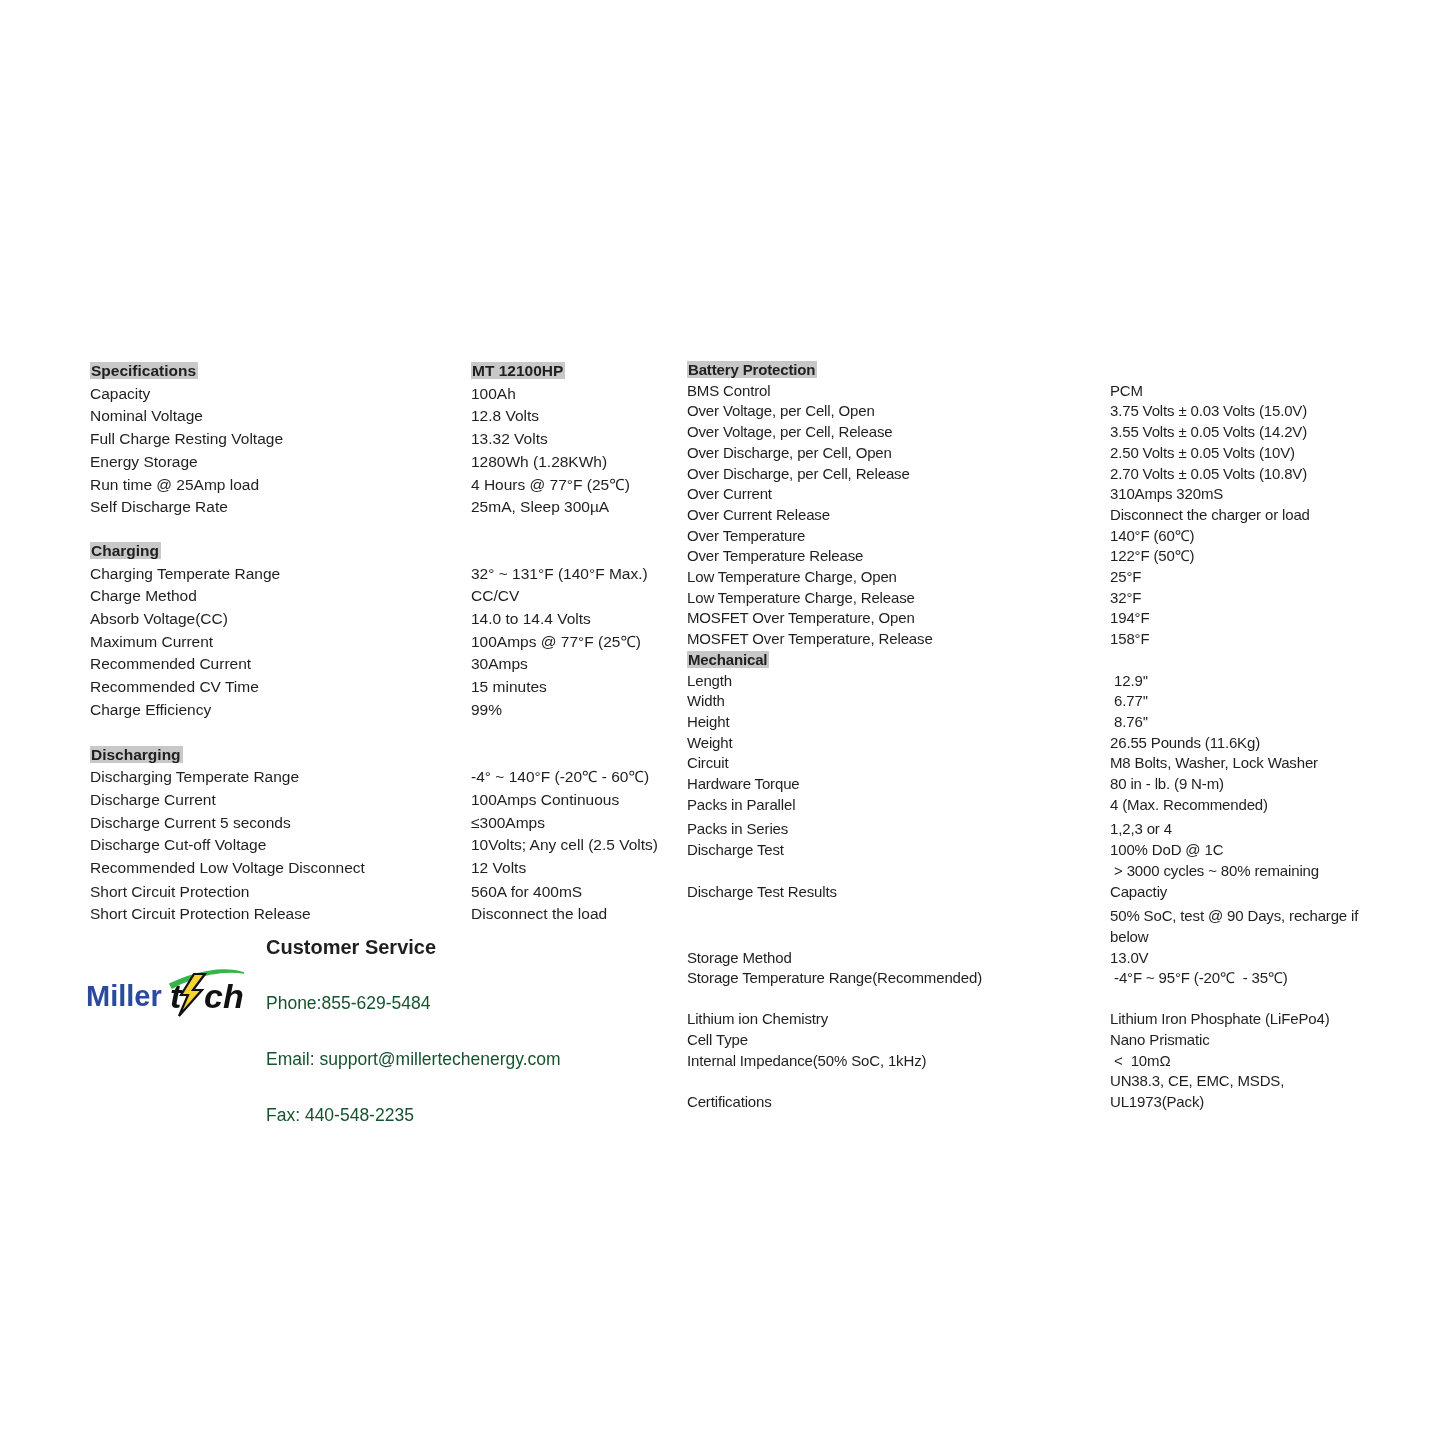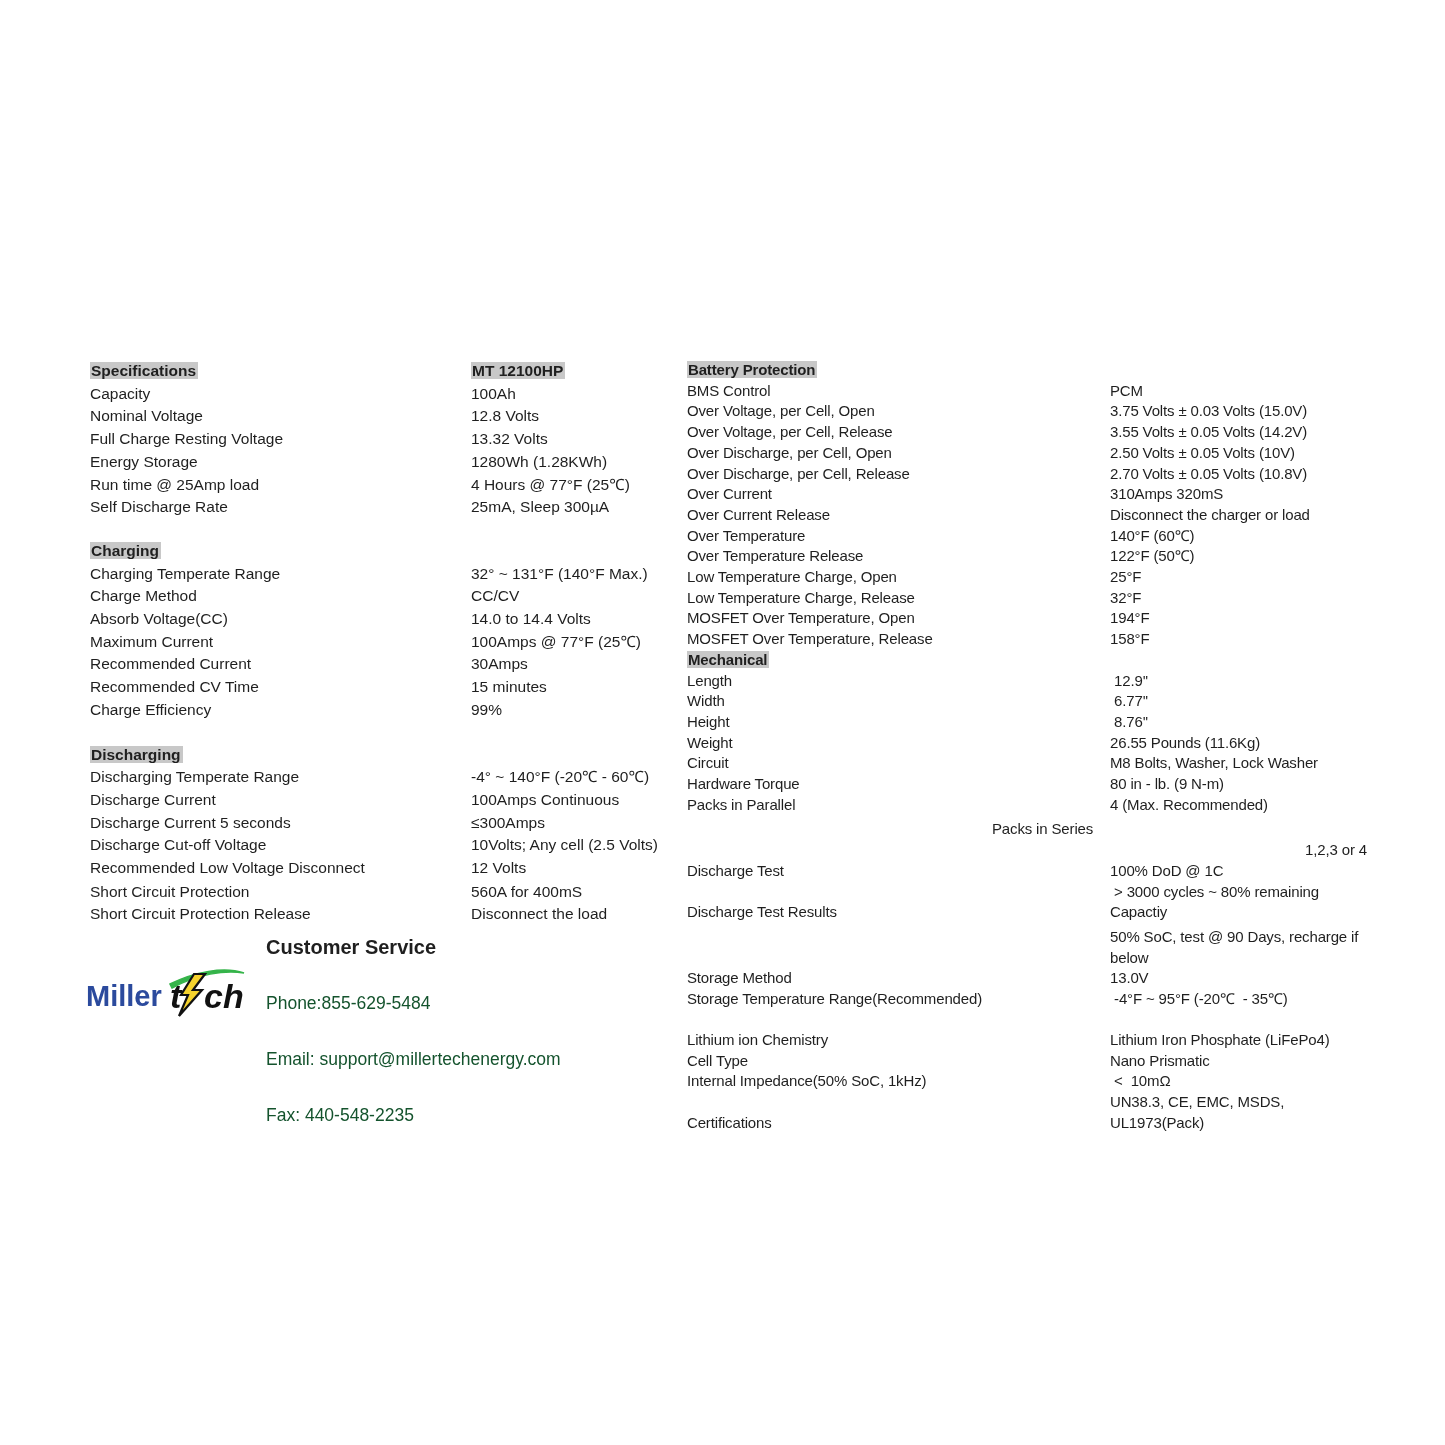--- a/index.html
+++ b/index.html
@@ -228,21 +228,21 @@
         <div class="row">
           <span class="lbl">Hardware Torque</span>
           <span class="val">80 in - lb. (9 N-m)</span>
         </div>
       </div>
       <div class="section">
         <div class="row">
           <span class="lbl">Packs in Parallel</span>
           <span class="val">4 (Max. Recommended)</span>
         </div>
-        <div class="row" style="margin-top: 4px; flex-direction: column;">
+        <div class="row" style="margin-top: 4px;">
           <span class="lbl">Packs in Series</span>
           <span class="val">1,2,3 or 4</span>
         </div>
         <div class="row">
           <span class="lbl">Discharge Test</span>
           <span class="val">100% DoD @ 1C</span>
         </div>
         <div class="row">
           <span class="lbl">Discharge Test Results</span>
           <span class="val"> &gt; 3000 cycles ~ 80% remaining Capactiy</span>

